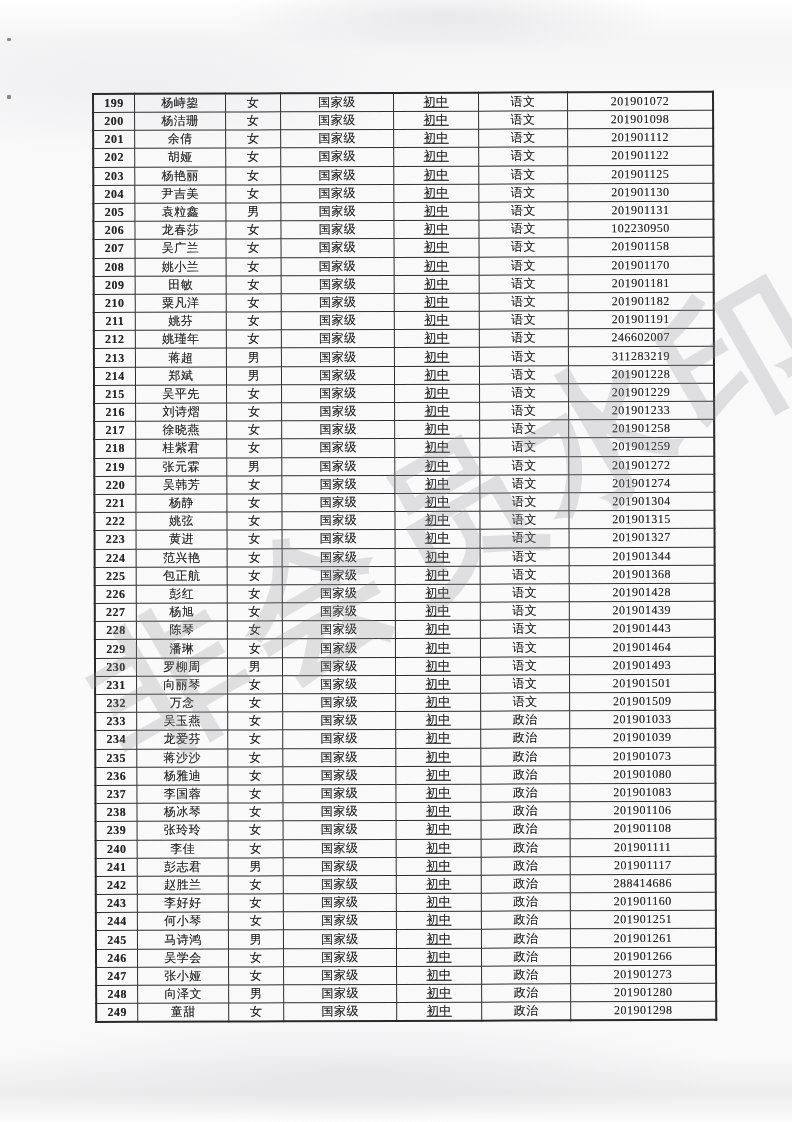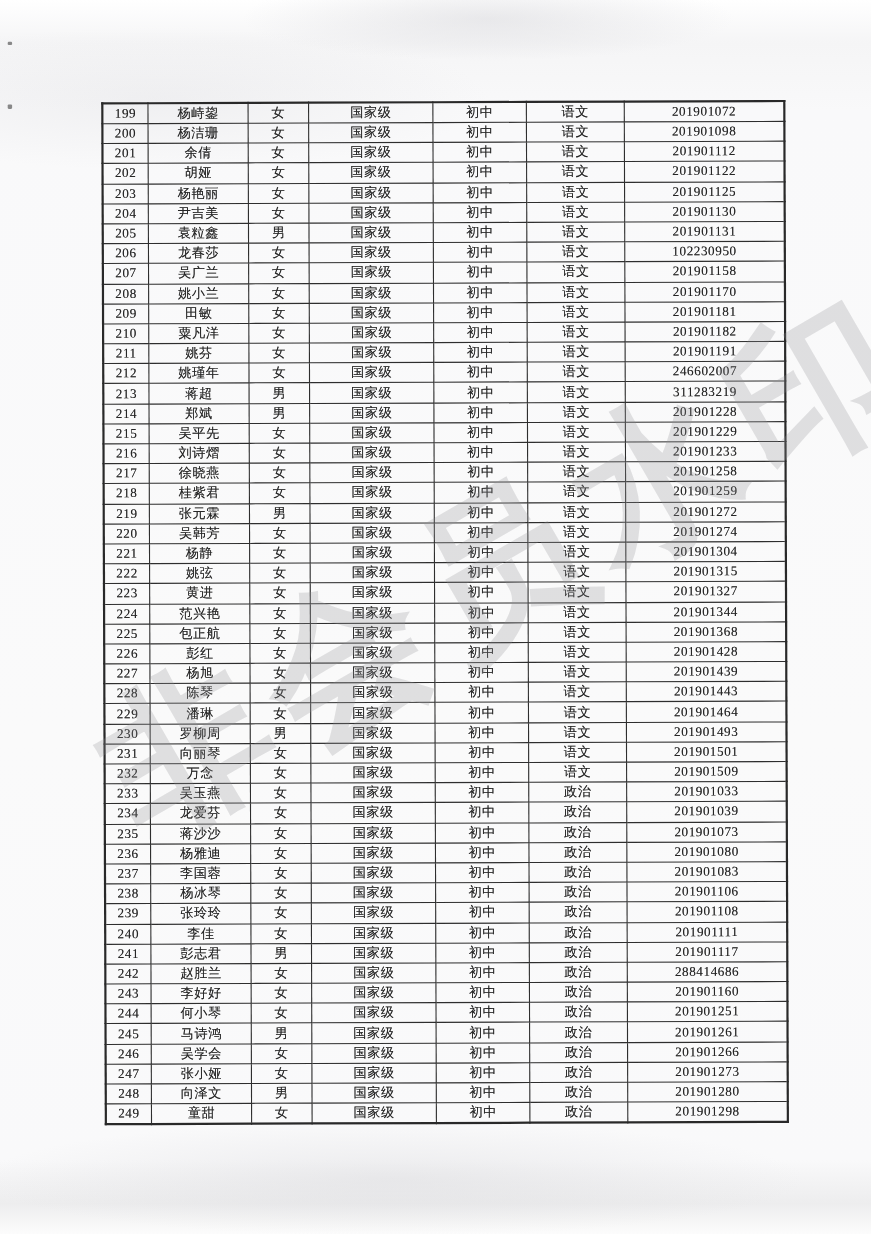--- a/index.html
+++ b/index.html
@@ -49,25 +49,25 @@
     padding: 0;
     font-size: 12px;
     color: #262626;
     letter-spacing: 0.5px;
     white-space: nowrap;
     overflow: hidden;
     text-shadow: 0 0 0.5px rgba(45,45,45,0.55);
   }
   table.roster { border: 2px solid #292929; }
   table.roster tr { height: 18.2px; }
-  td.c0 { width: 40px;  font-size: 12.5px; letter-spacing: 0.3px; }
+  td.c0 { width: 40px;  font-size: 12.5px; letter-spacing: 0.3px; font-weight: bold; }
   td.c1 { width: 90px; }
   td.c2 { width: 54px; }
   td.c3 { width: 112px; margin-left: 29px; }
-  td.c4 { width: 84px; }
+  td.c4 { width: 84px; text-decoration: underline; }
   td.c5 { width: 88px; }
   td.c6 { width: 144px; font-size: 12.5px; letter-spacing: 0.6px; font-family: Liberation Serif, serif; }
 
   .watermark {
     position: absolute;
     left: 55px;
     top: 455px;
     width: 760px;
     text-align: center;
     font-size: 150px;

